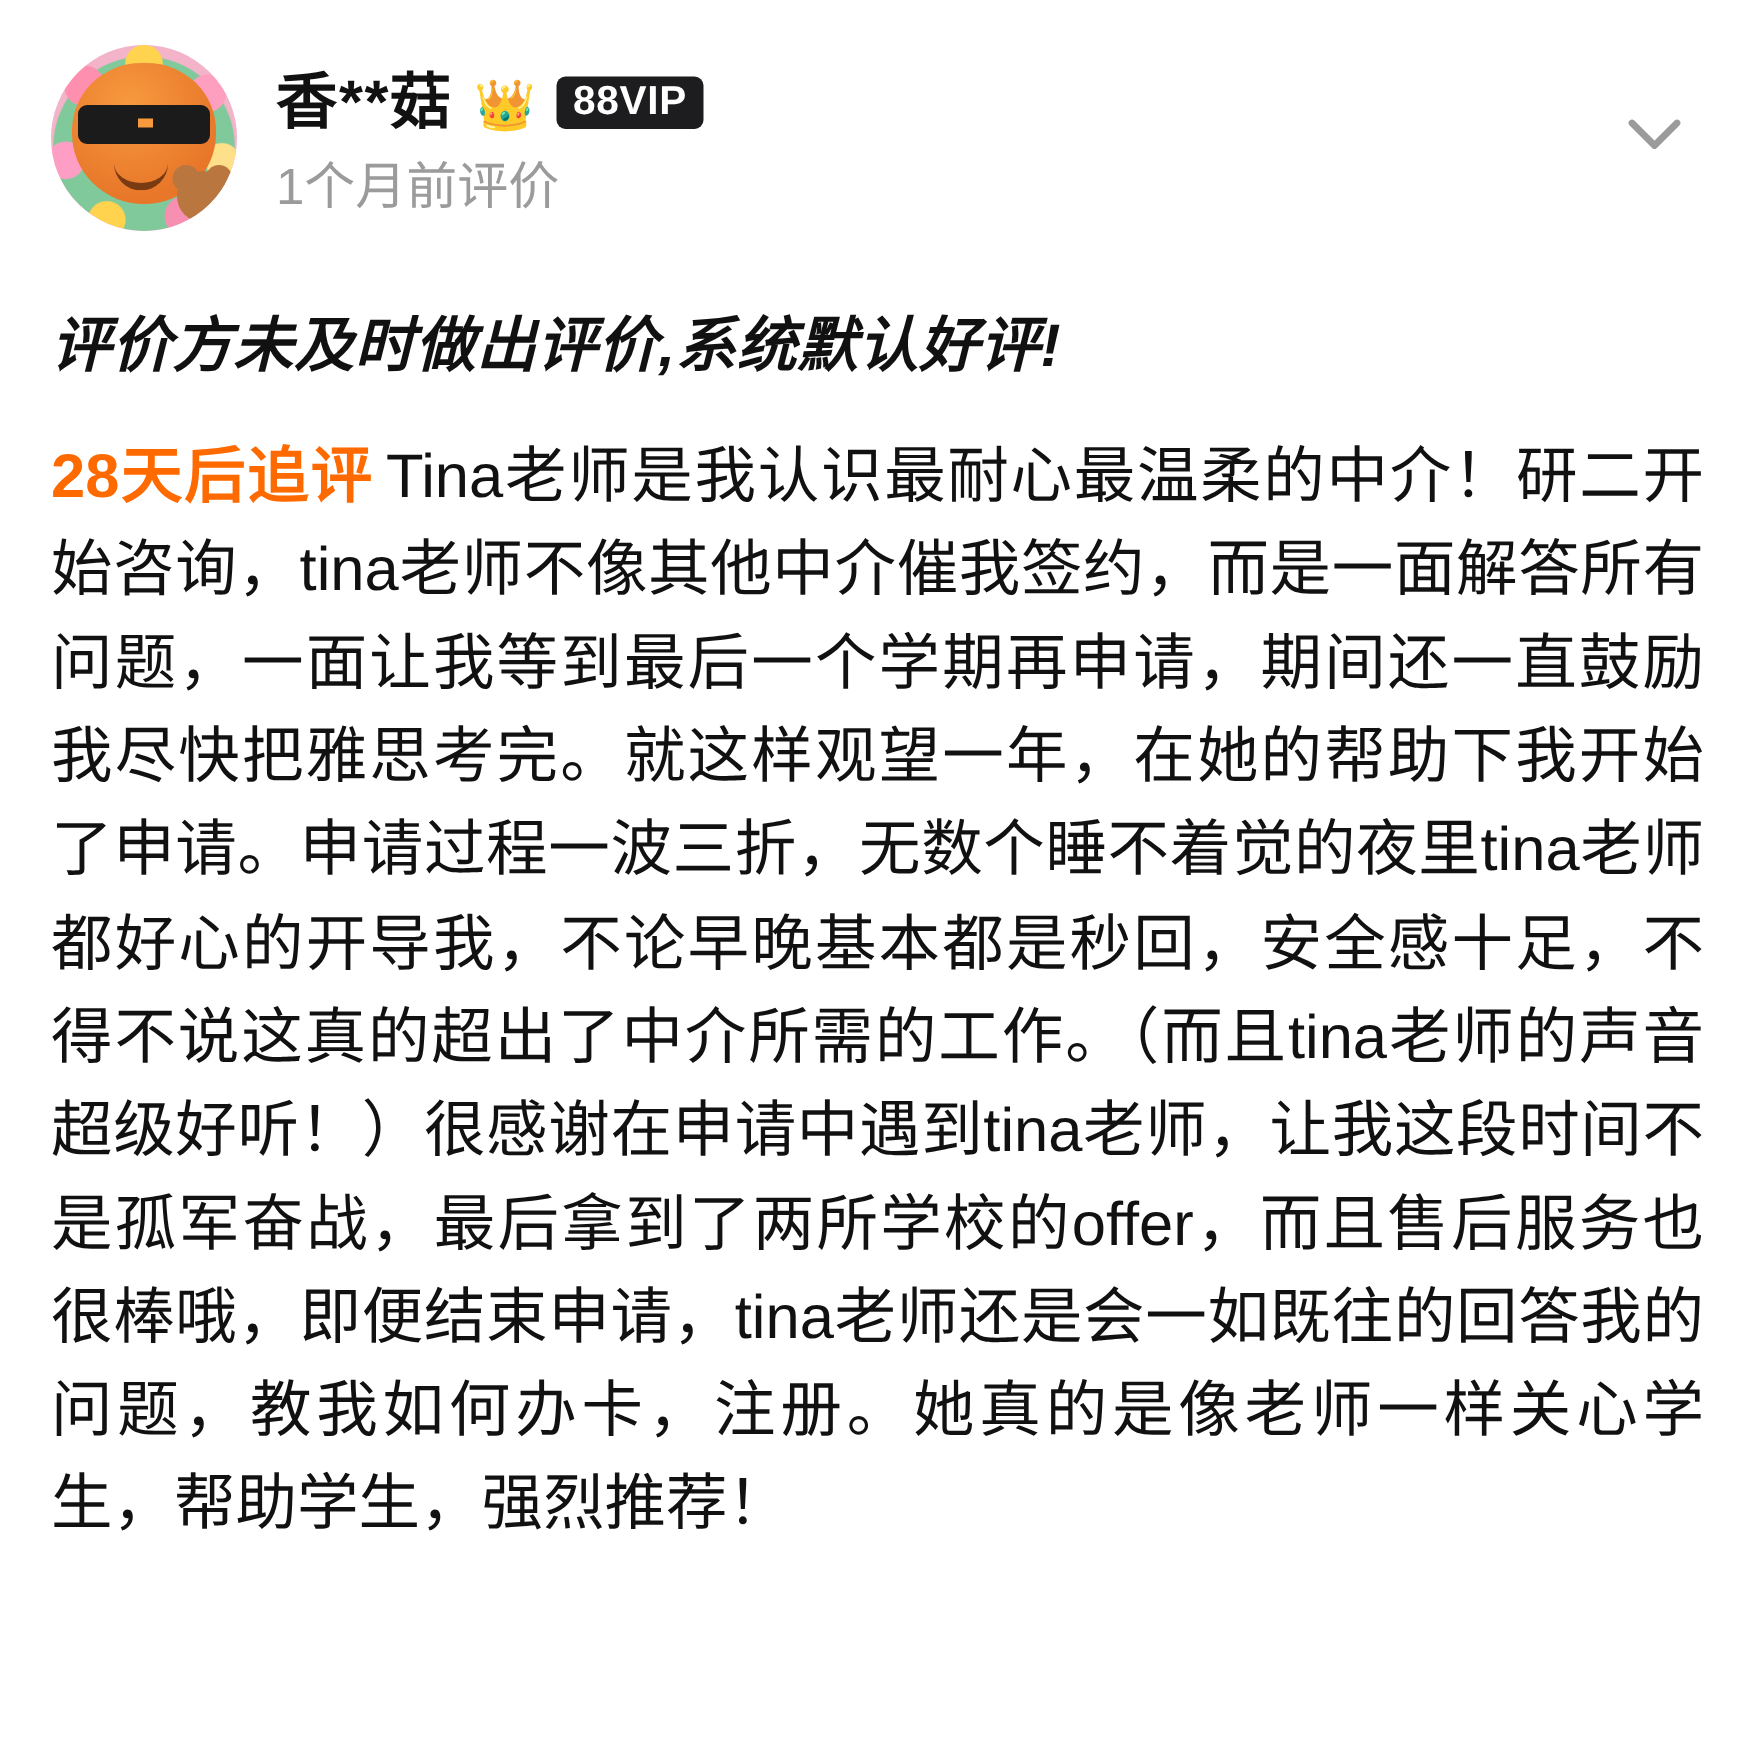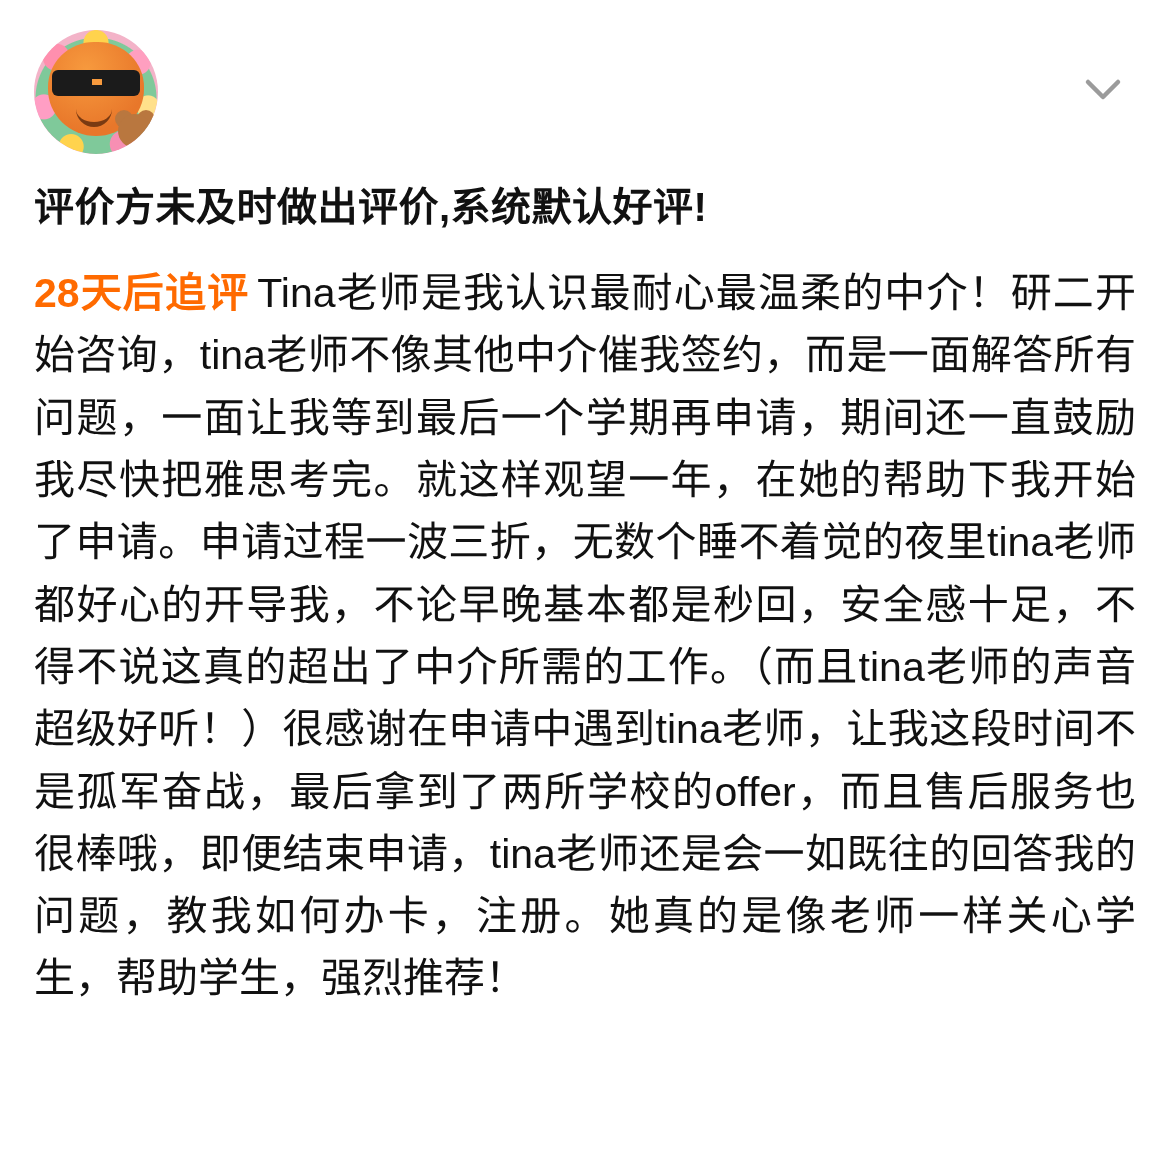--- a/index.html
+++ b/index.html
@@ -151,26 +151,27 @@
     position: absolute;
     right: 10px;
     top: 36px;
     width: 46px;
     height: 46px;
   }
   .chevron svg { display: block; }
 
   
   .first-comment {
-    margin-top: 18px;
+    margin-top: 42px;
     font-size: 40px;
     font-weight: bold;
     color: #111;
     line-height: 1.35;
     letter-spacing: 0.5px;
+    font-style: italic;
   }
 
   .append-block {
     margin-top: 28px;
     font-size: 41px;
     line-height: 1.52;
     color: #111;
     text-align: justify;
     letter-spacing: 0px;
   }
@@ -192,20 +193,26 @@
 
     <div class="avatar">
       <div class="flowers"></div>
       <div class="face"></div>
       <div class="glasses"></div>
       <div class="smile"></div>
       <div class="bear"></div>
     </div>
 
     <div class="header-text">
+      <div class="name-row">
+        <span class="nickname">香**菇</span>
+        <span class="crown-icon">👑</span>
+        <span class="vip-badge">88VIP</span>
+      </div>
+      <div class="time">1个月前评价</div>
     </div>
 
     <div class="chevron">
       <svg viewBox="0 0 46 46" width="46" height="46" aria-hidden="true">
         <path d="M8 16 L23 31 L38 16" fill="none" stroke="#9b9b9b" stroke-width="4.5" stroke-linecap="round" stroke-linejoin="round"></path>
       </svg>
     </div>
   </div>
 
   <div class="first-comment">评价方未及时做出评价,系统默认好评!</div>

